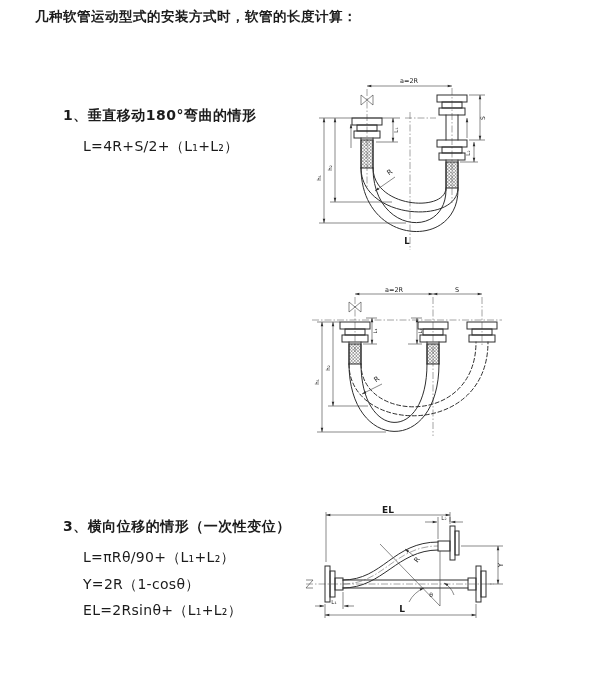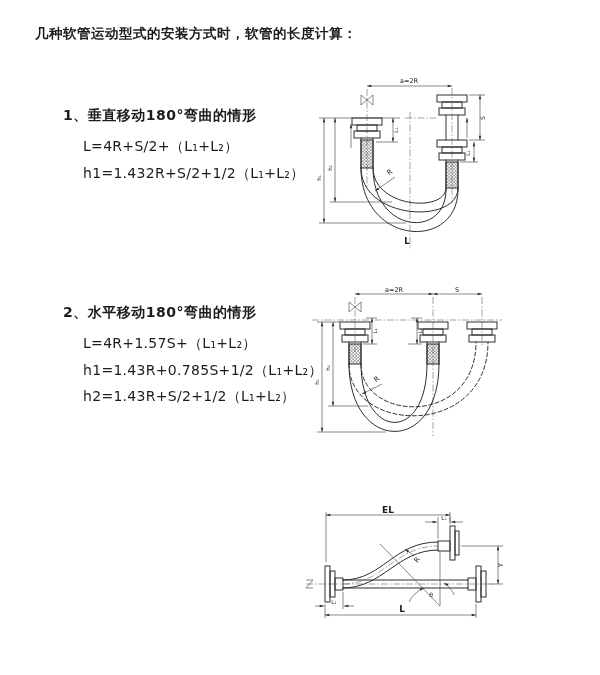--- a/index.html
+++ b/index.html
@@ -1,21 +1,21 @@
 <!DOCTYPE html>
 <html><head>
 <meta charset="utf-8">
 <style>
   html,body{margin:0;padding:0;background:#e8e8e8;}
   .page{
     position:relative;width:600px;height:675px;background:#ffffff;
     font-family:"DejaVu Sans","Liberation Sans",sans-serif;color:#1c1c1c;
     overflow:hidden;margin:0 auto;
   }
-  .title{position:absolute;left:35px;top:25px;font-size:13.5px;font-weight:700;letter-spacing:.5px;}
+  .title{position:absolute;left:35px;top:8px;font-size:13.5px;font-weight:700;letter-spacing:.5px;}
   .section{position:absolute;left:45px;margin-left:18px;}
   #sec1{top:107px}#sec2{top:304px}#sec3{top:518px}
   .heading{font-size:14px;font-weight:700;letter-spacing:.5px;}
   .formulas{margin:8px 0 0 20px;font-size:14px;font-weight:400;line-height:26.5px;letter-spacing:.3px;}
   .diag{position:absolute;}
   #dsvg1{left:310px;top:70px;}
   #dsvg2{left:310px;top:284px;}
   #dsvg3{left:298px;top:504px;}
   .obj{stroke:#2e2e2e;stroke-width:1;fill:none;stroke-linecap:round;}
   .thin{stroke:#3a3a3a;stroke-width:.6;fill:none;}
@@ -28,33 +28,32 @@
 <body>
 
 <div class="page">
 
   <div class="title">几种软管运动型式的安装方式时，软管的长度计算：</div>
 
   <div class="section" id="sec1">
     <div class="heading">1、垂直移动180°弯曲的情形</div>
     <div class="formulas">
       <div>L=4R+S/2+（L₁+L₂）</div>
-      <div>h1=1.432R+S/2+1/2（L₁+L₂）</div>
     </div>
   </div>
 
-  <div class="section" id="sec2">
-    <div class="heading">2、水平移动180°弯曲的情形</div>
+
+  <div class="section" id="sec3">
+    <div class="heading">3、横向位移的情形（一次性变位）</div>
     <div class="formulas">
-      <div>L=4R+1.57S+（L₁+L₂）</div>
-      <div>h1=1.43R+0.785S+1/2（L₁+L₂）</div>
-      <div>h2=1.43R+S/2+1/2（L₁+L₂）</div>
+      <div>L=πRθ/90+（L₁+L₂）</div>
+      <div>Y=2R（1-cosθ）</div>
+      <div>EL=2Rsinθ+（L₁+L₂）</div>
     </div>
   </div>
-
 
   <svg id="dsvg1" class="diag" width="290" height="195" viewBox="0 0 290 195">
     <defs>
       <marker id="arr" viewBox="0 0 10 10" refX="9.5" refY="5" markerWidth="8" markerHeight="8" orient="auto-start-reverse">
         <path d="M0.5,2.4 L9.5,5 L0.5,7.6 Z" fill="#2e2e2e"></path>
       </marker>
       <pattern id="braid" patternUnits="userSpaceOnUse" width="3.2" height="3.2">
         <path d="M0,3.2 L3.2,0 M0,0 L3.2,3.2" stroke="#4a4a4a" stroke-width="0.45"></path>
       </pattern>
     </defs>

